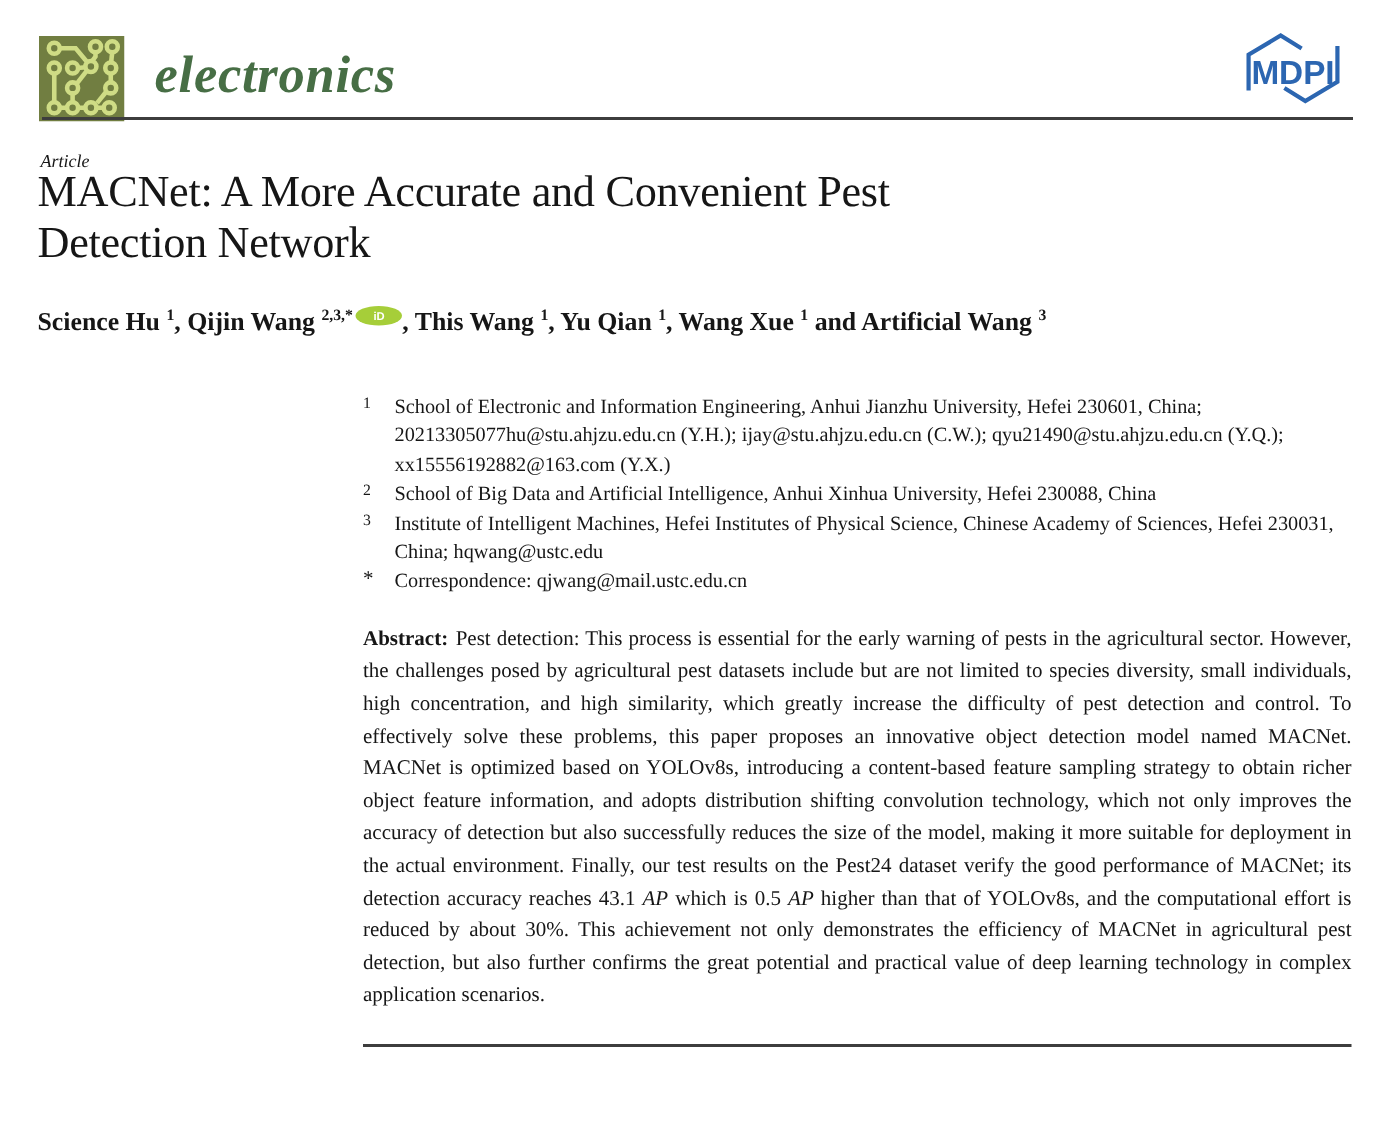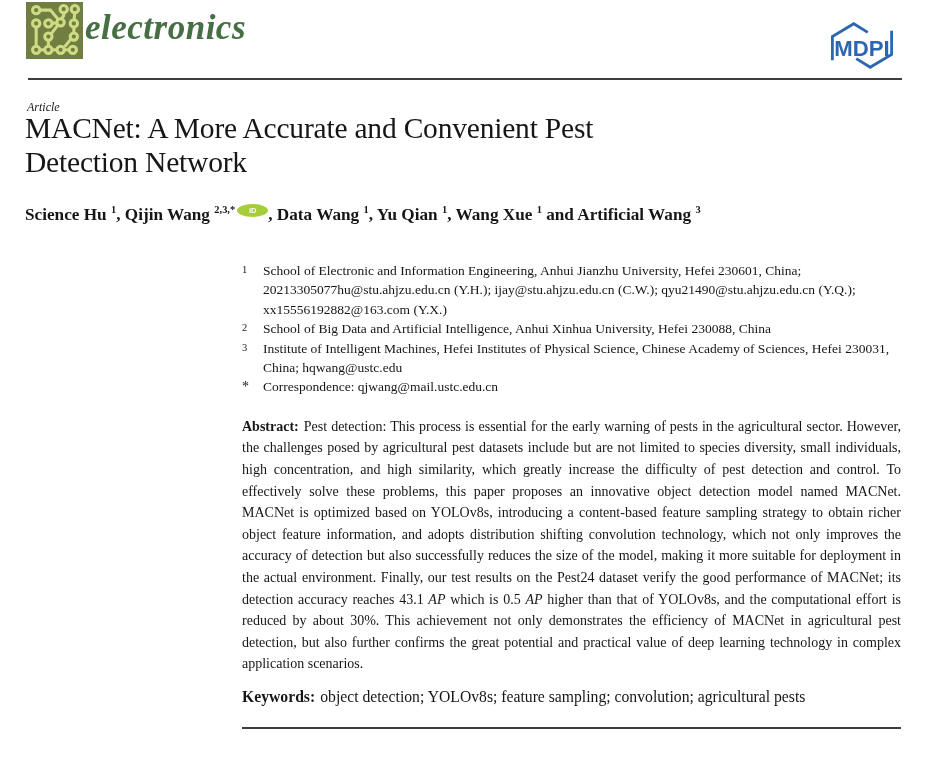--- a/index.html
+++ b/index.html
@@ -10,21 +10,21 @@
     --orcid:#a6ce39;
     --rule:#3d3d3d;
     --ink:#161616;
   }
   html,body{margin:0;padding:0;overflow:hidden;}
   body{
     width:929px;height:764px;background:#ffffff;
     font-family:"Liberation Serif",serif;color:var(--ink);
     position:relative;
   }
-  .brand{position:absolute;left:26px;top:2px;display:flex;align-items:center;gap:2px;justify-content:space-between;}
+  .brand{position:absolute;left:26px;top:24px;display:flex;align-items:center;gap:20px;justify-content:space-between;}
   .logo-box{width:57px;height:57px;display:block;}
   .journal-name{
     font-style:italic;font-weight:bold;font-size:35px;
     color:var(--journal-green);transform:translateY(-3px);letter-spacing:0.5px;
   }
   .mdpi-logo{position:absolute;right:25px;top:20px;width:84px;height:51px;}
   .header-rule{position:absolute;left:28px;right:27px;top:78px;border:0;border-top:2px solid var(--rule);margin:0;}
 
   .article-type{position:absolute;left:27px;top:100px;font-size:12px;font-style:italic;}
   .title{
@@ -98,21 +98,21 @@
     </g>
     <text x="50" y="44" text-anchor="middle" font-family="Liberation Sans, sans-serif" font-weight="bold" font-size="27" fill="var(--mdpi-blue)">MDPI</text>
   </svg>
 
   <hr class="header-rule">
 
   <div class="article-type">Article</div>
 
   <h1 class="title">MACNet: A More Accurate and Convenient Pest<br>Detection Network</h1>
 
-  <div class="authors"><span>Science Hu</span>&nbsp;<sup>1</sup>, <span>Qijin Wang</span>&nbsp;<sup>2,3,*</sup><span class="orcid">iD</span>, <span>Data Wang</span>&nbsp;<sup>1</sup>, <span>Yu Qian</span>&nbsp;<sup>1</sup>, <span>Wang Xue</span>&nbsp;<sup>1</sup> and <span>Artificial Wang</span>&nbsp;<sup>3</sup></div>
+  <div class="authors"><span>Science Hu</span>&nbsp;<sup>1</sup>, <span>Qijin Wang</span>&nbsp;<sup>2,3,*</sup><span class="orcid">iD</span>, <span>This Wang</span>&nbsp;<sup>1</sup>, <span>Yu Qian</span>&nbsp;<sup>1</sup>, <span>Wang Xue</span>&nbsp;<sup>1</sup> and <span>Artificial Wang</span>&nbsp;<sup>3</sup></div>
 
   <div class="meta">
     <div>
         <div class="aff-row">
           <span class="aff-marker">1</span>
           <span class="aff-text">School of Electronic and Information Engineering, Anhui Jianzhu University, Hefei 230601, China; 20213305077hu@stu.ahjzu.edu.cn (Y.H.); ijay@stu.ahjzu.edu.cn (C.W.); qyu21490@stu.ahjzu.edu.cn (Y.Q.); xx15556192882@163.com (Y.X.)</span>
         </div>
         <div class="aff-row">
           <span class="aff-marker">2</span>
           <span class="aff-text">School of Big Data and Artificial Intelligence, Anhui Xinhua University, Hefei 230088, China</span>
@@ -122,18 +122,17 @@
           <span class="aff-text">Institute of Intelligent Machines, Hefei Institutes of Physical Science, Chinese Academy of Sciences, Hefei 230031, China; hqwang@ustc.edu</span>
         </div>
         <div class="aff-row">
           <span class="aff-marker star">*</span>
           <span class="aff-text">Correspondence: qjwang@mail.ustc.edu.cn</span>
         </div>
       </div>
 
     <p class="abstract"><b class="lbl">Abstract:</b><span>Pest detection: This process is essential for the early warning of pests in the agricultural sector. However, the challenges posed by agricultural pest datasets include but are not limited to species diversity, small individuals, high concentration, and high similarity, which greatly increase the difficulty of pest detection and control. To effectively solve these problems, this paper proposes an innovative object detection model named MACNet. MACNet is optimized based on YOLOv8s, introducing a content-based feature sampling strategy to obtain richer object feature information, and adopts distribution shifting convolution technology, which not only improves the accuracy of detection but also successfully reduces the size of the model, making it more suitable for deployment in the actual environment. Finally, our test results on the Pest24 dataset verify the good performance of MACNet; its detection accuracy reaches 43.1 <em>AP</em> which is 0.5 <em>AP</em> higher than that of YOLOv8s, and the computational effort is reduced by about 30%. This achievement not only demonstrates the efficiency of MACNet in agricultural pest detection, but also further confirms the great potential and practical value of deep learning technology in complex application scenarios.</span></p>
 
-    <p class="keywords"><b class="lbl">Keywords:</b><span>object detection; YOLOv8s; feature sampling; convolution; agricultural pests</span></p>
 
     <hr class="section-rule">
   </div>
 
 </div>
 
 </body></html>

